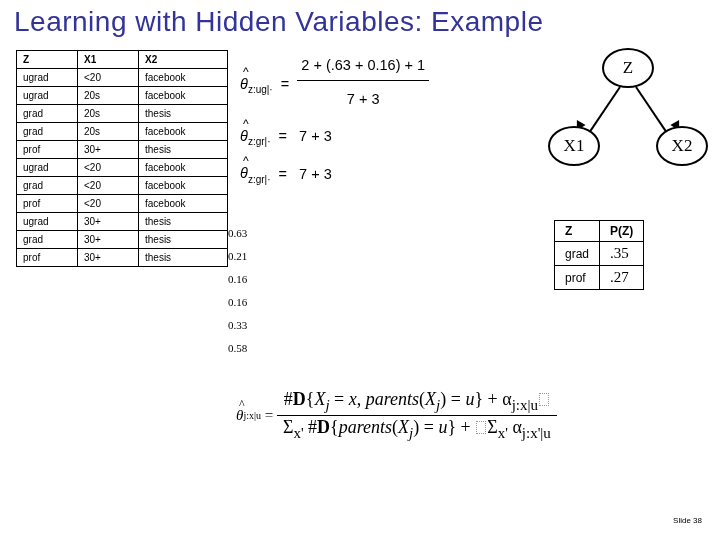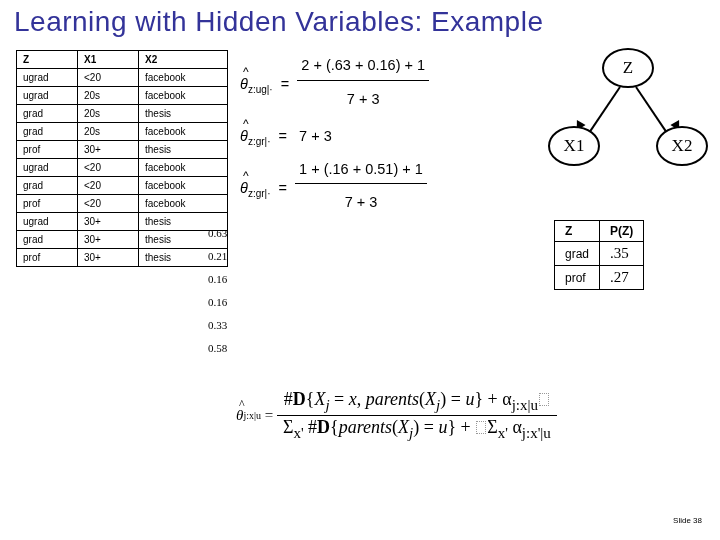--- a/index.html
+++ b/index.html
@@ -13,21 +13,21 @@
   .data-table th{font-weight:bold;background:#fff}
   .data-table .w0{width:48px}.data-table .w1{width:48px}.data-table .w2{width:76px}
   .eqs{position:absolute;left:240px;top:52px;font-size:14.5px;font-family:Liberation Sans, sans-serif;line-height:1.9}
   .eqs .row{white-space:nowrap}
   .hat{position:relative;display:inline-block}
   .hat::before{content:"^";position:absolute;left:3px;top:-10px;font-size:12px}
   .frac{display:inline-flex;flex-direction:column;vertical-align:middle;text-align:center}
   .frac .n{border-bottom:1px solid #000;padding:0 4px}
   .frac .d{padding:5px 4px}
   .sub{font-size:10px;vertical-align:sub}
-  .vals{position:absolute;left:208px;top:222px;font-size:11px;line-height:2.1;font-family:"Times New Roman",serif}
+  .vals{position:absolute;left:228px;top:222px;font-size:11px;line-height:2.1;font-family:"Times New Roman",serif}
   .vals div{text-align:right}
   .graph{position:absolute;left:546px;top:48px;width:160px;height:120px}
   .node{position:absolute;width:48px;height:36px;border:2px solid #000;border-radius:50%;
     background:#fff;display:flex;align-items:center;justify-content:center;
     font-size:17px;font-family:"Times New Roman",serif}
   .nZ{left:56px;top:0}.nX1{left:2px;top:78px}.nX2{left:110px;top:78px}
   .edge{position:absolute;background:#000;height:2px;transform-origin:left center}
   .e1{left:74px;top:38px;width:58px;transform:rotate(124deg)}
   .e2{left:90px;top:38px;width:58px;transform:rotate(56deg)}
   .arrow{position:absolute;width:0;height:0;border-left:5px solid transparent;
@@ -133,21 +133,20 @@
     <span class="hat"><i>θ</i></span><span class="sub">z:gr|·</span>
     &nbsp;=&nbsp;
     <span class="frac">
           <span class="d">7 + 3</span>
         </span>
   </div>
   <div class="row">
     <span class="hat"><i>θ</i></span><span class="sub">z:gr|·</span>
     &nbsp;=&nbsp;
     <span class="frac">
-          <span class="n">1 + (.16 + 0.51) + 1</span>
           <span class="d">7 + 3</span>
         </span>
   </div>
 </div>
 
 <div class="vals" id="vals">
       <div>0.63</div>
       <div>0.21</div>
       <div>0.16</div>
       <div>0.16</div>

